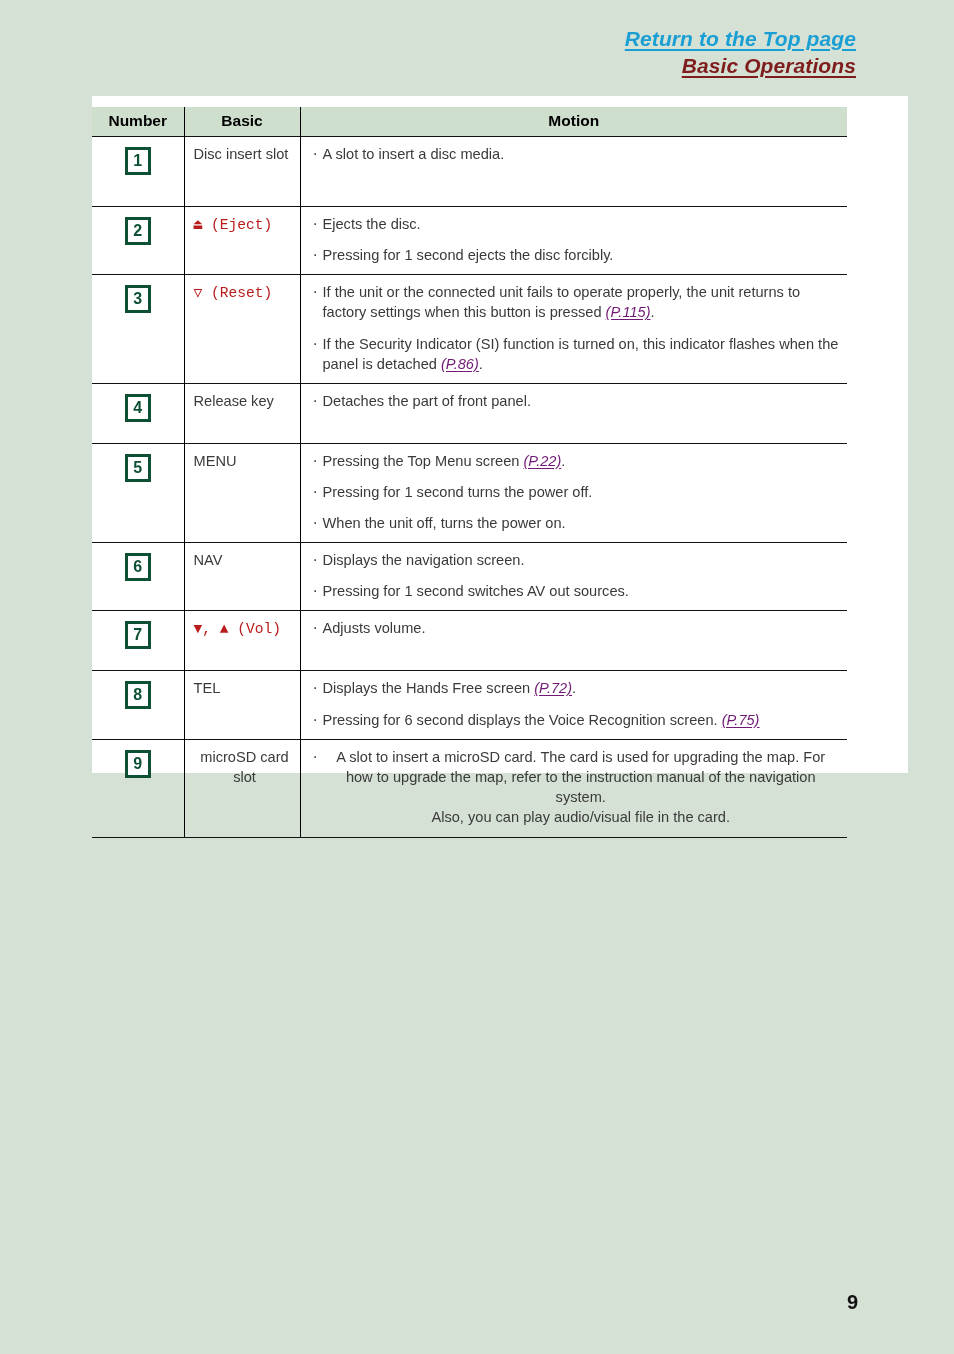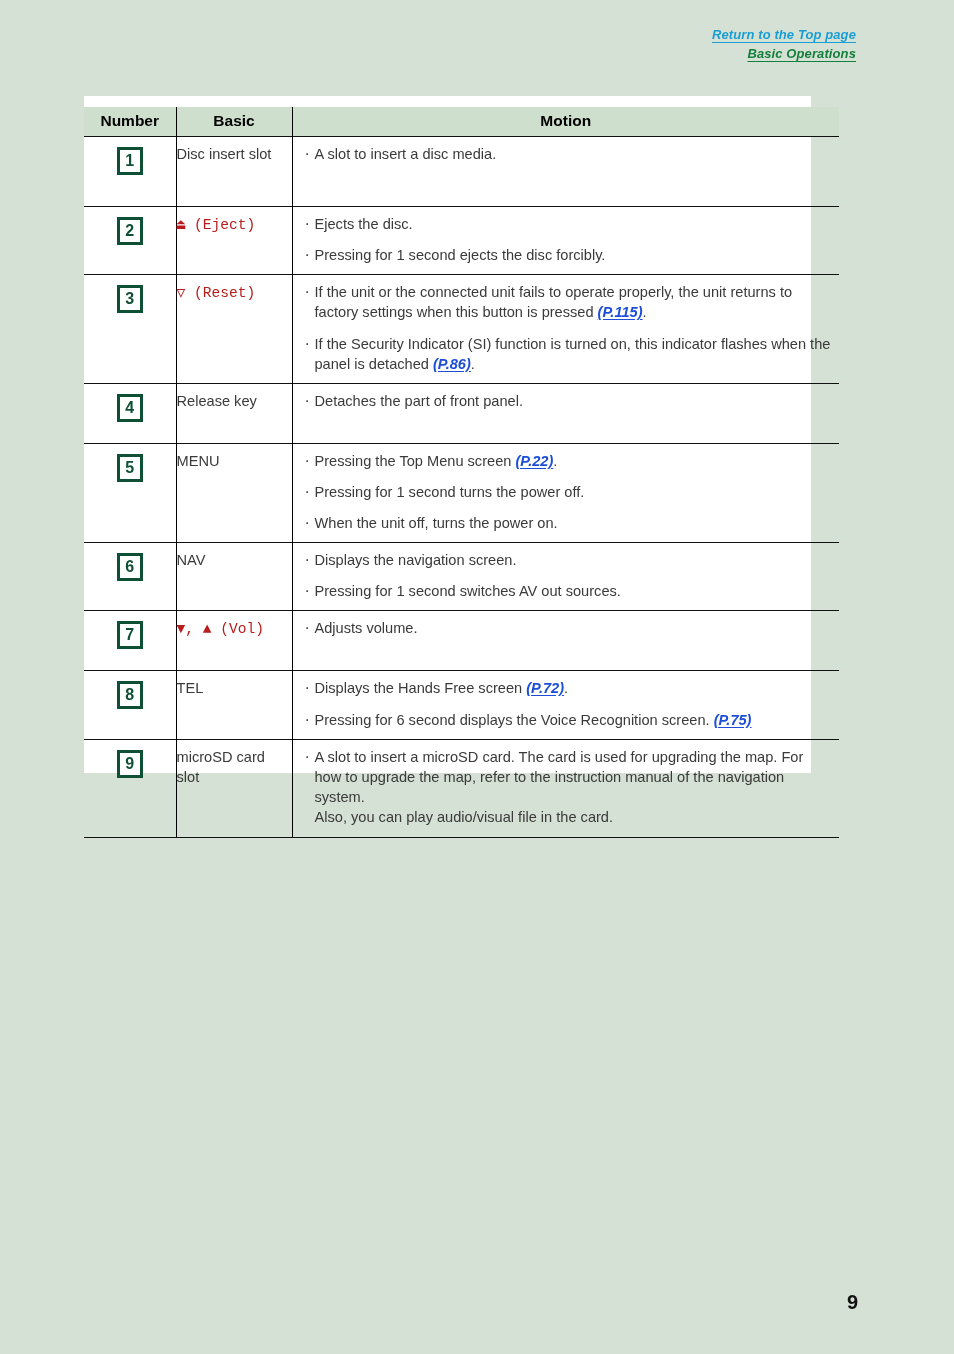--- a/index.html
+++ b/index.html
@@ -20,36 +20,36 @@
     position: absolute;
     top: 28px;
     right: 98px;
     text-align: right;
     line-height: 1.0;
   }
   .hdr-link {
     display: block;
     font-weight: bold;
     font-style: italic;
-    font-size: 13px;
+    font-size: 21px;
     letter-spacing: 0.1px;
     text-decoration: underline;
     text-underline-offset: 3px;
     margin-bottom: 6px;
     white-space: nowrap;
   }
   .hdr-link.top { color: #1a9fd4; }
-  .hdr-link.sect { color: #15803d; }
+  .hdr-link.sect { color: #7f1d1d; }
 
   
   .panel {
     position: absolute;
-    left: 84px;
+    left: 92px;
     top: 96px;
-    width: 727px;
+    width: 816px;
     height: 677px;
     background: #ffffff;
   }
 
   
   table.spec {
     border-collapse: collapse;
     table-layout: fixed;
     width: 755px;
     margin-left: 0px;
@@ -86,20 +86,21 @@
   }
   table.spec tbody td.td-name,
   table.spec tbody td.td-motion {
     border-left: 1.6px solid #000;
   }
   table.spec tbody td.td-num {
     text-align: center;
     padding-top: 10px;
   }
   table.spec tbody td.td-name {
+    padding-left: 9px;
     padding-right: 4px;
     color: #3a3a3a;
   }
   table.spec tbody td.td-motion {
     padding-left: 11px;
     padding-right: 8px;
     margin-top: 16px;
   }
 
   
@@ -132,37 +133,37 @@
     top: -1px;
     font-size: 16px;
     line-height: 1.38;
     color: #3a3a3a;
   }
   .bullet .sub {
     display: block;
   }
 
   .pref {
-    color: #1d4ed8;
-    font-weight: bold;
+    color: #701a75;
+    font-weight: normal;
     font-style: italic;
     text-decoration: underline;
     text-underline-offset: 2px;
     white-space: nowrap;
   }
 
   .sym { font-family: Liberation Mono, monospace; color: #b91c1c; }
 
   
   tr.r1 td { height: 50px; }
   tr.r3 td { height: 82px; }
   tr.r4 td { height: 40px; }
   tr.r5 td { height: 72px; }
   tr.r7 td { height: 40px; }
-  tr.r9 td { height: 78px; }
+  tr.r9 td { height: 78px; text-align: center; }
 
   
   .page-number {
     position: absolute;
     right: 96px;
     bottom: 40px;
     font-size: 20px;
     font-weight: bold;
     color: #111;
   }

